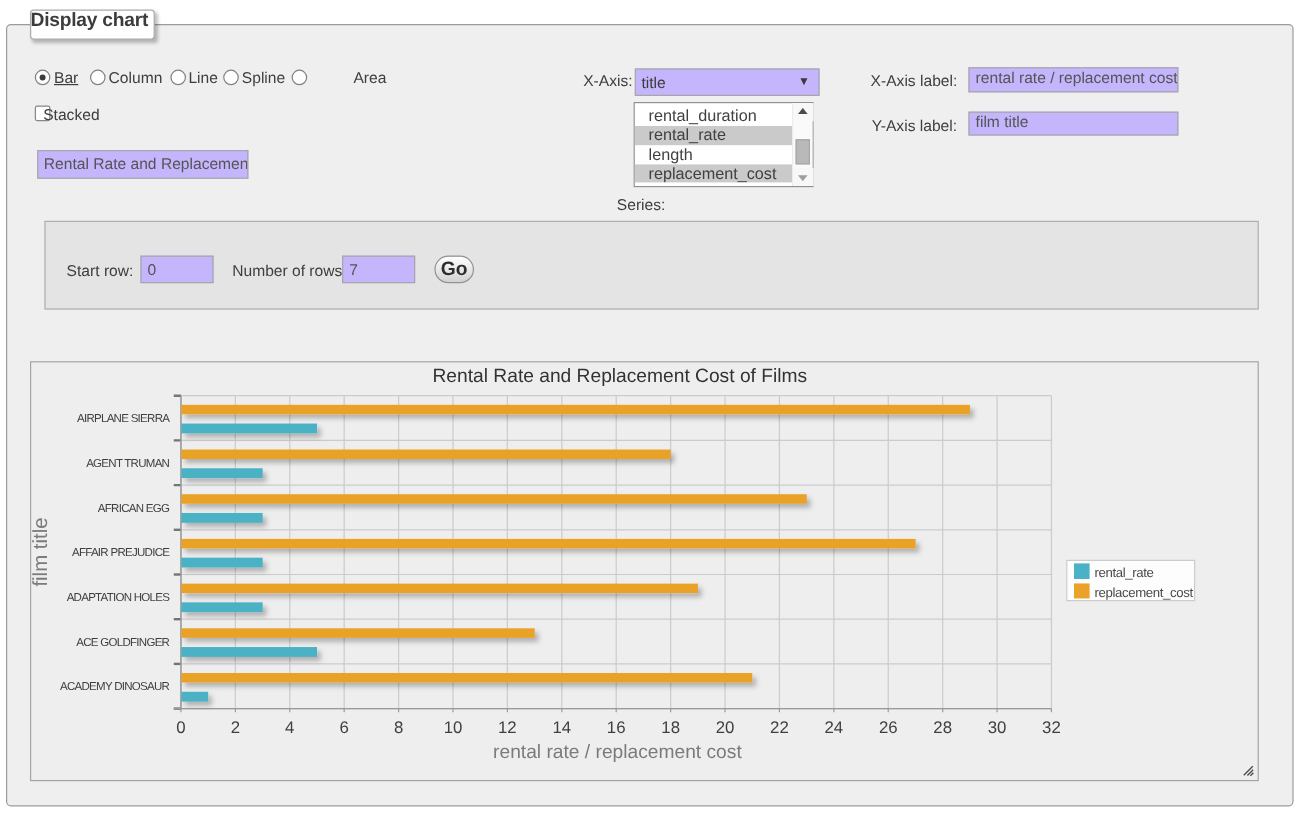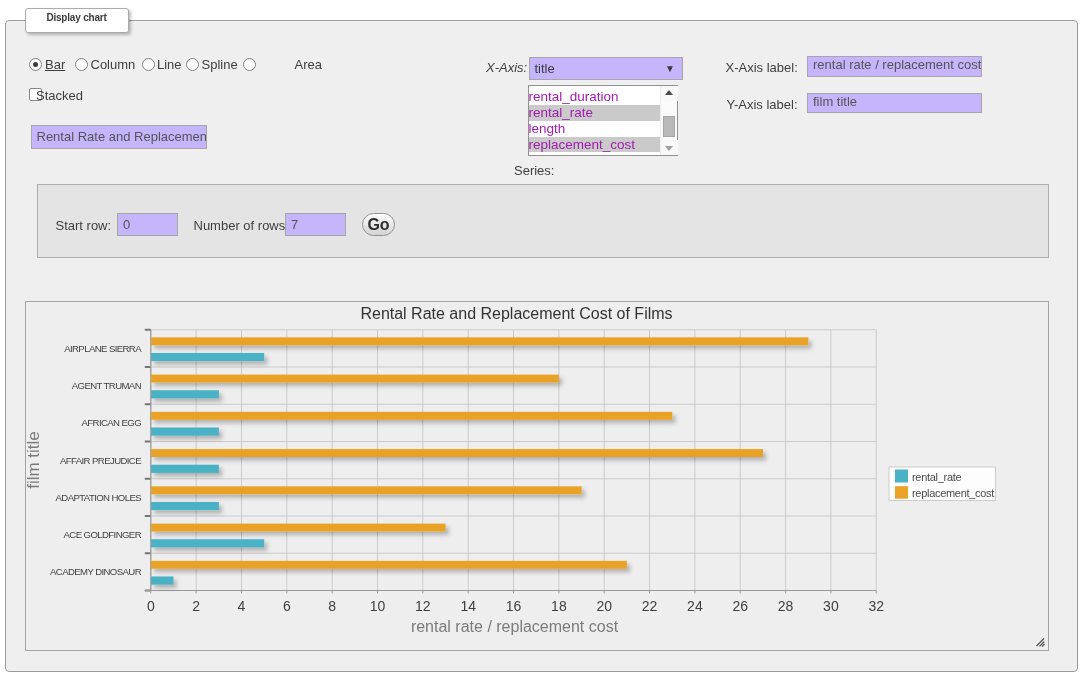--- a/index.html
+++ b/index.html
@@ -2,39 +2,39 @@
 <html><head><meta charset="utf-8"><title>Display chart</title>
 <style>
 * { margin:0; padding:0; box-sizing:border-box; }
 html,body { width:1081px; height:681px; background:#fff;
   font-family:"Liberation Sans", sans-serif; position:relative; }
 .abs { position:absolute; }
 #fs { left:4.5px; top:19.5px; width:1073px; height:652px;
   background:#efefef; border:1px solid #9b9b9b; border-radius:4px; }
 #legendbox { left:24.5px; top:7.5px; width:104px; height:25px; background:#fff;
   border:1px solid #ababab; border-radius:3px; box-shadow:2px 2px 3px rgba(0,0,0,0.25);
-  font-weight:bold; font-size:10px; color:#3c3c3c; line-height:14px; text-align:center; padding-top:2px;
+  font-weight:bold; font-size:16px; color:#3c3c3c; line-height:14px; padding-top:2px;
   letter-spacing:-0.2px; }
 .lbl { font-size:13px; color:#3e3e3e; white-space:nowrap; }
 .radio { width:13px; height:13px; border:1px solid #818181; border-radius:50%;
   background:#fefefe; display:inline-block; position:absolute; }
 .radio.sel::after { content:""; position:absolute; left:3px; top:3px; width:5px;
   height:5px; border-radius:50%; background:#3c3c3c; }
 .cb { width:13px; height:13px; border:1px solid #878787; border-radius:2px;
   background:#fefefe; }
 .inp { background:#c4b5fd; border:1px solid #a7a7a7; font-size:13px; color:#555;
   line-height:22px; padding-left:5px; white-space:nowrap; overflow:hidden; }
 #panel { left:37px; top:183.5px; width:1011.5px; height:74.5px;
   background:#e4e4e4; border:1px solid #aeaeae; }
 #chartbox { left:24.5px; top:300.5px; width:1024px; height:350.5px;
   background:#eeeeee; border:1px solid #a4a4a4; }
 #go { left:362px; top:212.5px; width:33px; height:23.5px; border:1px solid #939393;
   border-radius:12px; background:linear-gradient(#fefefe,#d2d2d2);
   font-size:16px; font-weight:bold; color:#2d2d2d; text-align:center; line-height:21px; }
-.selrow { height:16.05px; font-size:13.5px; color:#a21caf; padding-left:0;
+.selrow { height:16.05px; font-size:13.5px; color:#404040; padding-left:12px;
   white-space:nowrap; overflow:hidden; }
 .selrow.hl { background:#cacaca; }
 </style></head><body>
 <div class="abs" id="fs"></div>
 <div class="abs" id="legendbox">Display chart</div>
 
 <span class="radio sel abs" style="left:28.5px;top:58px;"></span>
 <span class="lbl abs" style="left:45px;top:56.5px;text-decoration:underline;">Bar</span>
 <span class="radio abs" style="left:74.5px;top:58px;"></span>
 <span class="lbl abs" style="left:90.5px;top:56.5px;">Column</span>
@@ -43,21 +43,21 @@
 <span class="radio abs" style="left:185.5px;top:58px;"></span>
 <span class="lbl abs" style="left:201.5px;top:56.5px;">Spline</span>
 <span class="radio abs" style="left:242.5px;top:58px;"></span>
 <span class="lbl abs" style="left:258.5px;top:56.5px;margin-left:36px;">Area</span>
 
 <span class="cb abs" style="left:29px;top:88px;"></span>
 <span class="lbl abs" style="left:36px;top:88px;">Stacked</span>
 
 <div class="inp abs" style="left:30.5px;top:124.5px;width:176.5px;height:24.5px;">Rental Rate and Replacement Cost of Films</div>
 
-<span class="lbl abs" style="left:486px;top:60px;font-style:italic;">X-Axis:</span>
+<span class="lbl abs" style="left:486px;top:60px;">X-Axis:</span>
 <div class="inp abs" style="left:528.5px;top:57px;width:154.5px;height:22.5px;color:#3c3c3c;">title<span style="position:absolute;right:7px;top:0;font-size:10px;color:#3a3a3a;">▼</span></div>
 
 <span class="lbl abs" style="left:514px;top:139px;margin-top:24px;">Series:</span>
 <div class="abs" style="left:527.5px;top:85px;width:150px;height:70.5px;background:#fff;border:1px solid #919191;">
   <div style="padding-top:2.5px;">
     <div class="selrow">rental_duration</div>
     <div class="selrow hl">rental_rate</div>
     <div class="selrow">length</div>
     <div class="selrow hl" style="height:15px;">replacement_cost</div>
   </div>

